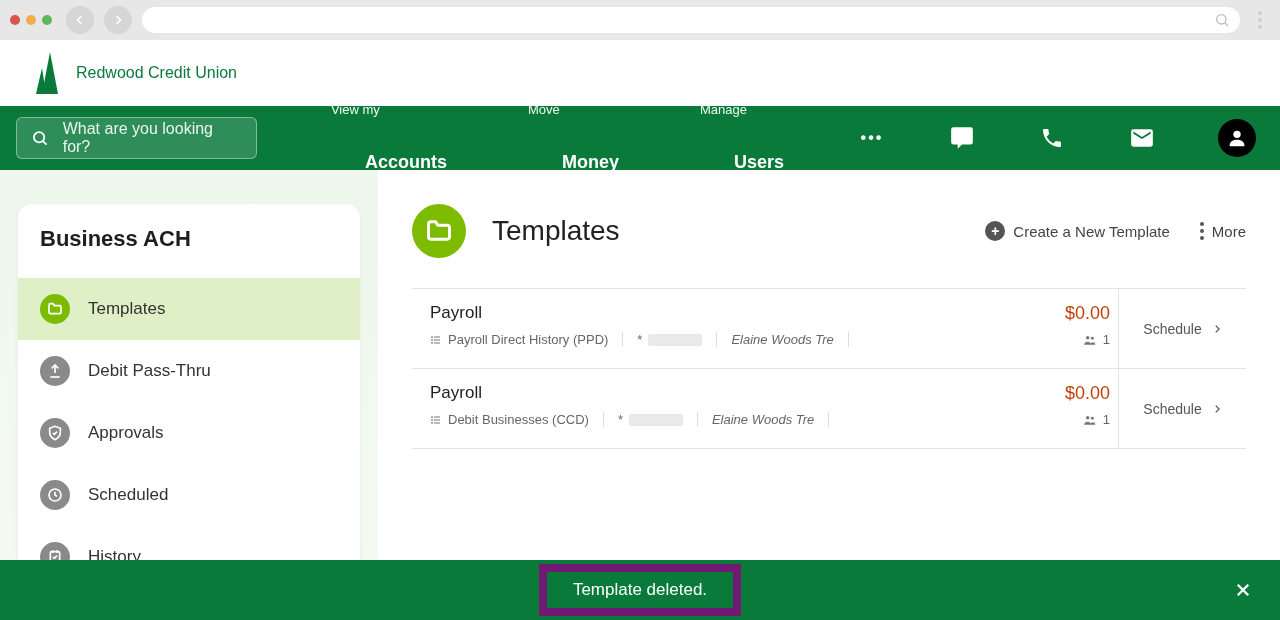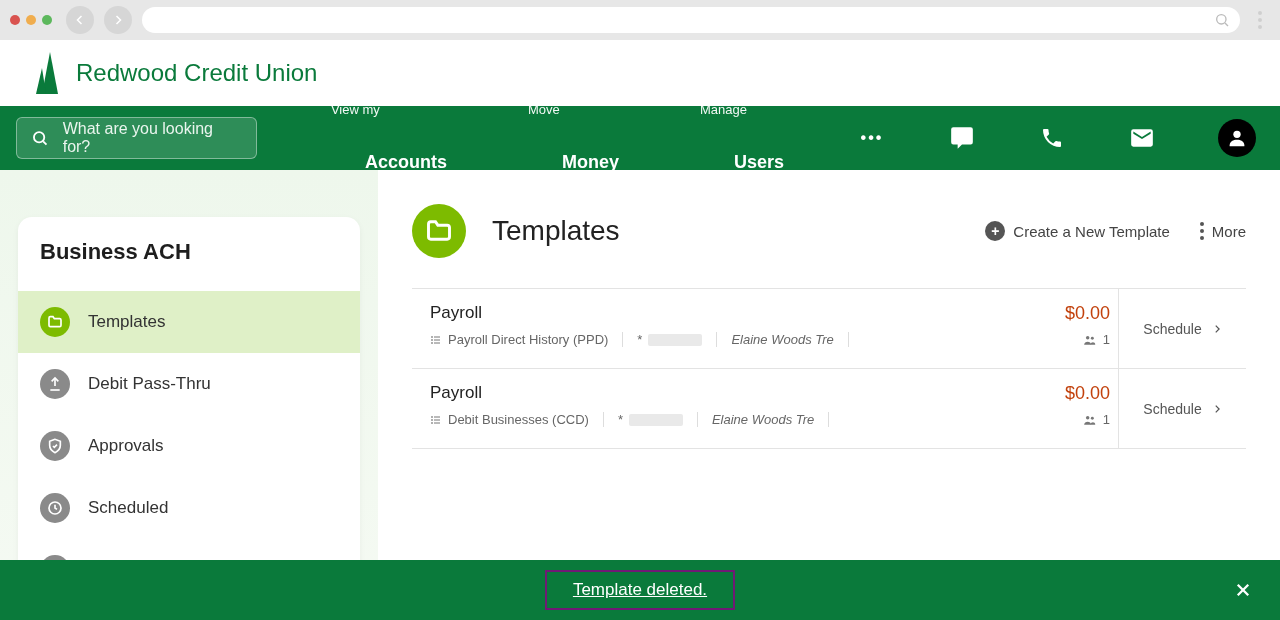--- a/index.html
+++ b/index.html
@@ -22,36 +22,36 @@
   .dot.red{background:#d9534f;}
   .dot.yellow{background:#f0ad4e;}
   .dot.green{background:#5cb85c;}
   .navbtn{width:28px;height:28px;border-radius:50%;background:#d6d6d6;display:flex;align-items:center;justify-content:center;color:#fff;}
   .urlbar{flex:1;height:26px;background:#fff;border-radius:13px;display:flex;align-items:center;justify-content:flex-end;padding:0 10px;color:#bbb;}
   .kebab-chrome{width:20px;display:flex;flex-direction:column;align-items:center;gap:3px;}
   .kebab-chrome span{width:4px;height:4px;border-radius:50%;background:#cfcfcf;}
   
   .brand{height:66px;display:flex;align-items:center;padding-left:36px;}
   .brand svg{margin-right:10px;}
-  .brand-text{font-size:24px;color:var(--rcu-green);font-weight:500;}
+  .brand-text{font-size:16px;color:var(--rcu-green);font-weight:500;}
   
   .topnav{height:64px;background:var(--rcu-green);display:flex;align-items:center;color:#fff;padding:0 24px 0 16px;}
   .search-pill{width:342px;height:42px;background:rgba(255,255,255,.15);border:1px solid rgba(255,255,255,.4);border-radius:6px;display:flex;align-items:center;color:#eaf5ee;padding:0 14px;font-size:16px;}
   .search-pill svg{margin-right:14px;}
   .navitems{display:flex;gap:47px;margin-left:74px;}
   .navitem{line-height:1.2;cursor:pointer;}
   .navitem .sub{font-size:13px;opacity:.95;}
   .navitem .main{font-size:18px;font-weight:600;}
   .navspacer{flex:1;}
   .icongroup{display:flex;align-items:center;gap:62px;margin-left:40px;}
   .hicon{width:28px;height:28px;display:flex;align-items:center;justify-content:center;cursor:pointer;color:#fff;}
   .avatar{width:38px;height:38px;border-radius:50%;background:#000;display:flex;align-items:center;justify-content:center;}
   
   .page{display:flex;height:calc(620px - 40px - 66px - 64px);}
-  .sidebar{width:378px;background:linear-gradient(180deg,#eef7ec,#f5faf3);padding:47px 18px 0 18px;}
+  .sidebar{width:378px;background:linear-gradient(180deg,#eef7ec,#f5faf3);padding:34px 18px 0 18px;}
   .panel{background:#fff;border-radius:14px;box-shadow:0 2px 6px rgba(0,0,0,.05);overflow:hidden;}
   .panel-title{font-size:22px;font-weight:700;padding:22px 22px 26px;color:#1e1e1e;}
   .srow{height:62px;display:flex;align-items:center;gap:18px;padding:0 22px;font-size:17px;color:#333;cursor:pointer;}
   .srow.active{background:var(--sidebar-item-active);font-weight:500;}
   .sicon{width:30px;height:30px;border-radius:50%;background:#8a8a8a;display:flex;align-items:center;justify-content:center;color:#fff;flex-shrink:0;}
   .srow.active .sicon{background:var(--rcu-lime);}
   
   .main{flex:1;padding:34px 34px 0 34px;overflow:hidden;}
   .mhead{display:flex;align-items:center;margin-bottom:30px;}
   .bigicon{width:54px;height:54px;border-radius:50%;background:var(--rcu-lime);display:flex;align-items:center;justify-content:center;color:#fff;margin-right:26px;}
@@ -75,21 +75,21 @@
   .tamount{font-size:18px;color:#c2410c;}
   .tmeta{display:flex;align-items:center;color:#666;font-size:13px;gap:0;}
   .tmeta .seg{padding:0 14px;border-right:1px solid #ddd;display:flex;align-items:center;gap:6px;}
   .tmeta .seg:first-child{padding-left:0;}
   .tmeta .seg:last-child{border-right:none;}
   .tmeta .seg.em{font-style:italic;}
   .redact{display:inline-block;width:54px;height:12px;background:#e9e9e9;border-radius:2px;filter:blur(.6px);}
   .recip{margin-left:auto;display:flex;align-items:center;gap:6px;color:#666;font-size:13px;}
   
   .toast{position:absolute;left:0;right:0;bottom:0;height:60px;background:var(--rcu-green);color:#fff;display:flex;align-items:center;justify-content:center;font-size:17px;}
-  .toast .box{border:2px solid #701a75;padding:8px 26px;text-decoration:underline;}
+  .toast .box{border:8px solid #701a75;padding:8px 26px;}
   .toast .close{position:absolute;right:28px;top:50%;transform:translateY(-50%);cursor:pointer;}
   svg{display:block;}
 </style>
 </head>
 <body>
 
 <div class="chrome">
   <div class="dots">
     <div class="dot red"></div>
     <div class="dot yellow"></div>

